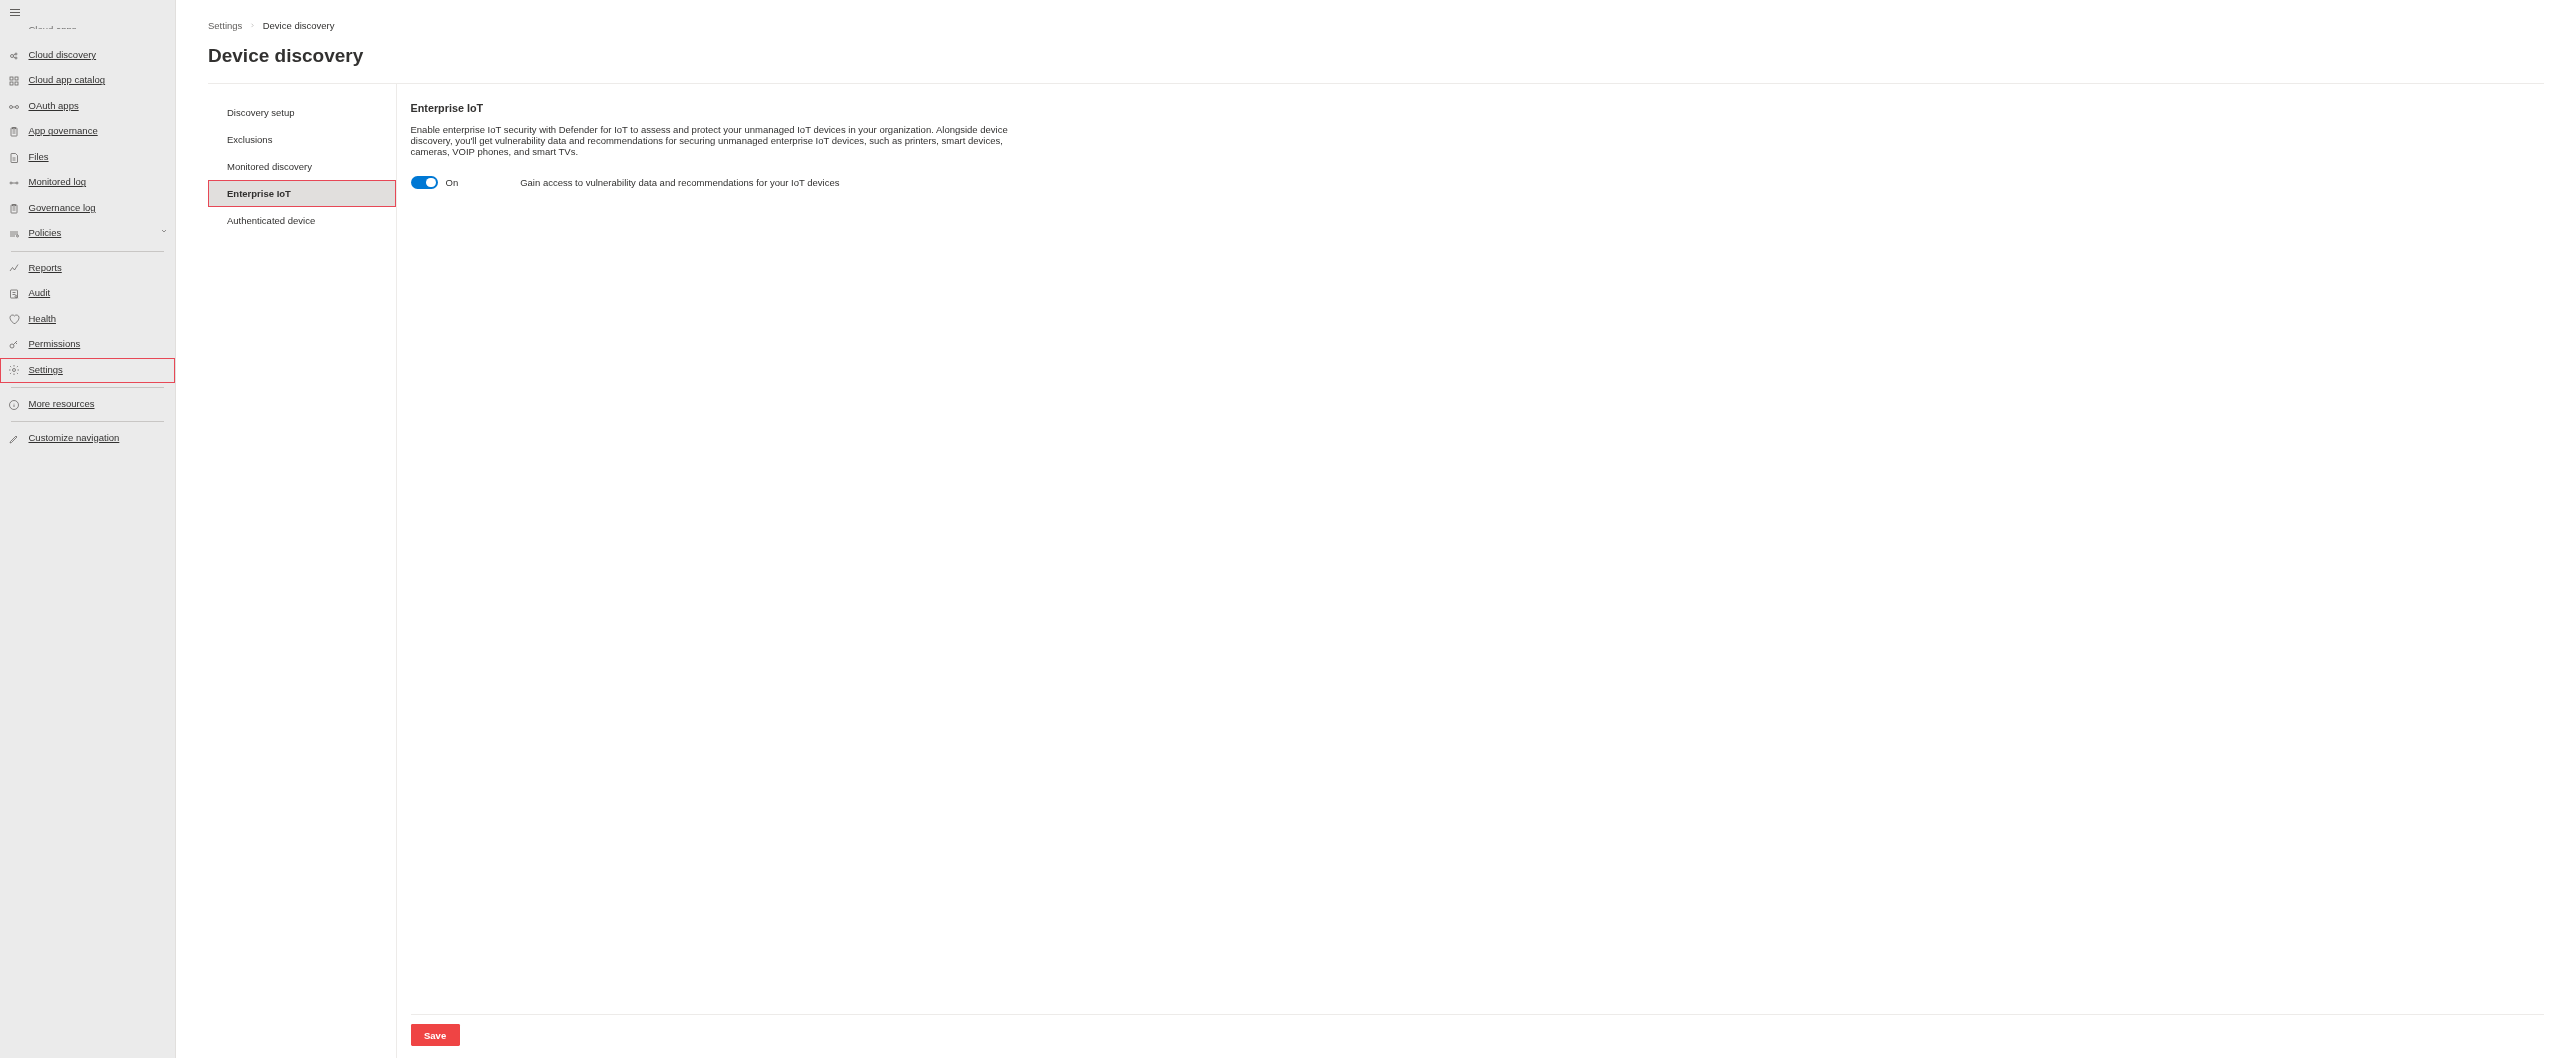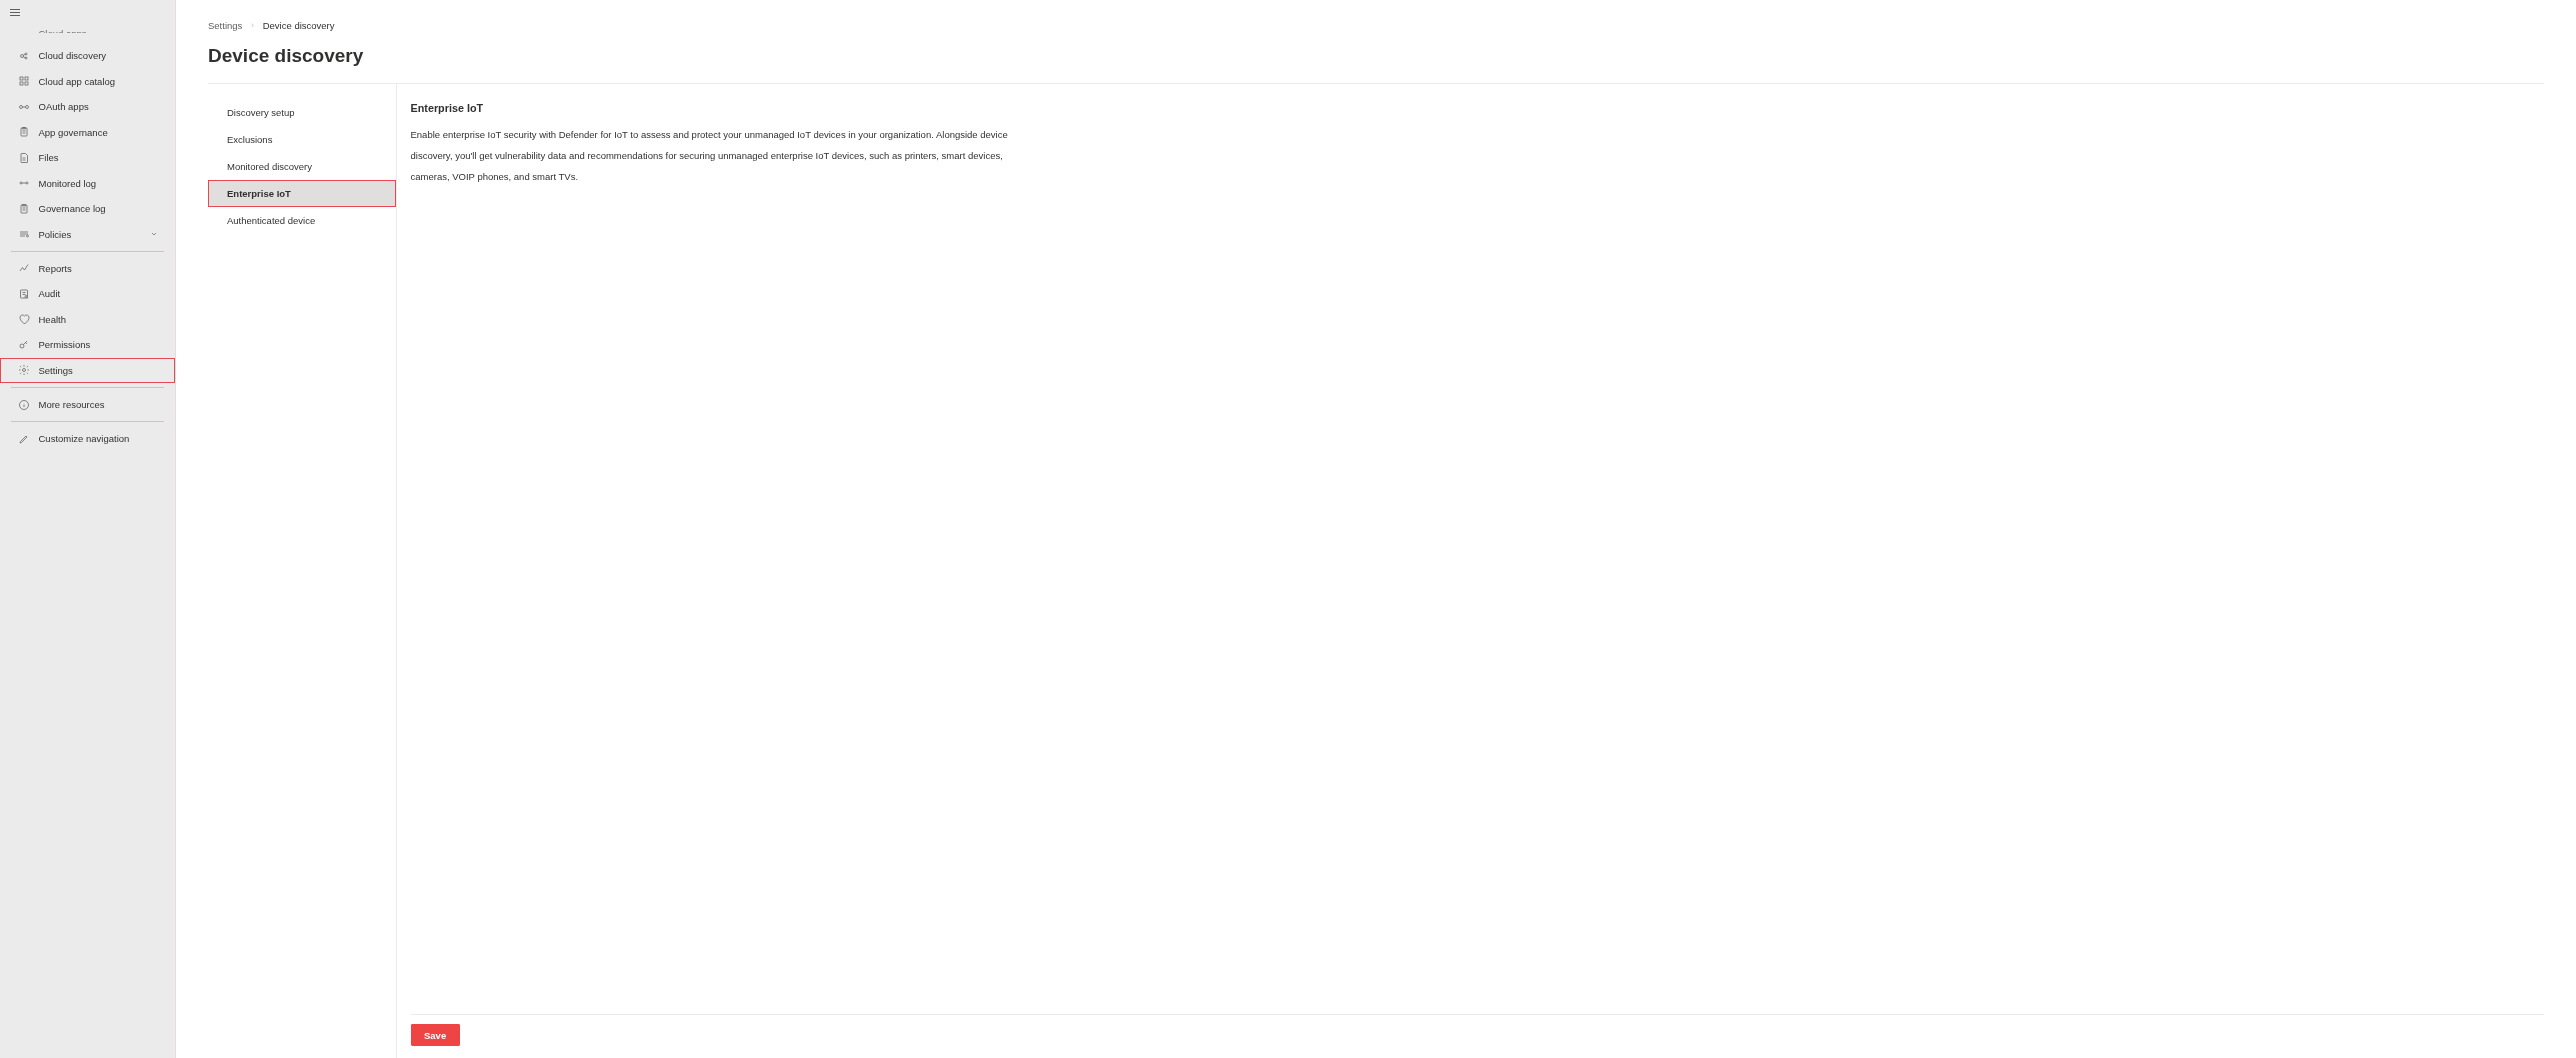--- a/index.html
+++ b/index.html
@@ -7,21 +7,21 @@
     
     .app { display: flex; height: 100vh; }
     
     
     .sidebar { width: 176px; background: #ebebeb; border-right: 0.7px solid #e1dfdd; overflow-y: auto; position: relative; }
     .hamburger { padding: 6.8px 9.5px; cursor: pointer; }
     .hamburger-lines { display: inline-block; }
     .hamburger-lines span { display: block; width: 10.8px; height: 1px; background: #605e5c; margin: 2px 0; }
     
     .nav-list { list-style: none; }
-    .nav-item { display: flex; align-items: center; padding: 6px 17px; cursor: pointer; color: #323130; }
+    .nav-item { display: flex; padding: 6px 7px; cursor: pointer; color: #323130; text-decoration: underline; }
     .nav-item .icon { width: 13.5px; height: 13.5px; margin-right: 8px; display: flex; align-items: center; justify-content: center; color: #605e5c; flex-shrink: 0; }
     .nav-item .label { flex: 1; }
     .nav-item .chevron { color: #605e5c; }
     .nav-divider { height: 0.7px; background: #c8c6c4; margin: 4px 10.8px; }
     
     .nav-item.highlight-red { outline: 1.4px solid #e74856; outline-offset: -1.4px; }
     
     
     .main { flex: 1; background: #fff; display: flex; flex-direction: column; }
     .content-wrap { padding: 20px 32px 0 32px; display: flex; flex-direction: column; flex: 1; min-height: 0; }
@@ -40,21 +40,21 @@
     
     .settings-nav { width: 189px; border-right: 0.7px solid #edebe9; padding-top: 16px; }
     .settings-nav-item { padding: 8px 19px; cursor: pointer; font-size: 9.5px; color: #323130; }
     .settings-nav-item.active { background: #e1dfdd; font-weight: 600; position: relative; }
     .settings-nav-item.highlight-red { outline: 1.4px solid #e74856; outline-offset: -1.4px; }
     
     
     .detail-pane { flex: 1; padding: 19px 0 0 13.5px; display: flex; flex-direction: column; }
     .detail-content { flex: 1; }
     .detail-title { font-size: 10.8px; font-weight: 600; margin-bottom: 9.5px; }
-    .detail-desc { font-size: 9.5px; color: #323130; line-height: 21px; max-width: 621px; margin-bottom: 19px; }
+    .detail-desc { font-size: 9.5px; color: #323130; line-height: 11px; max-width: 621px; margin-bottom: 19px; }
     
     .toggle-row { display: flex; align-items: center; gap: 8px; }
     .toggle { width: 27px; height: 13.5px; background: #0078d4; border-radius: 6.8px; position: relative; cursor: pointer; }
     .toggle .knob { width: 9.5px; height: 9.5px; background: #fff; border-radius: 50%; position: absolute; top: 2px; right: 2px; }
     .toggle-label { font-size: 9.5px; color: #323130; margin-right: 54px; }
     .toggle-info { font-size: 9.5px; color: #323130; }
     
     .footer-bar { padding: 9.5px 0 12px 0; border-top: 0.7px solid #edebe9; }
     .save-btn { background: #ef4444; color: #fff; border: none; padding: 5.4px 13.5px; font-size: 9.5px; cursor: pointer; border-radius: 1.4px; font-weight: 600; }
     
@@ -251,20 +251,27 @@
           <div class="settings-nav-item">Monitored discovery</div>
           <div class="settings-nav-item active highlight-red">Enterprise IoT</div>
           <div class="settings-nav-item">Authenticated device</div>
         </nav>
 
         <section class="detail-pane">
           <div class="detail-content">
             <h2 class="detail-title">Enterprise IoT</h2>
             <p class="detail-desc">Enable enterprise IoT security with Defender for IoT to assess and protect your unmanaged IoT devices in your organization. Alongside device discovery, you'll get vulnerability data and recommendations for securing unmanaged enterprise IoT devices, such as printers, smart devices, cameras, VOIP phones, and smart TVs.</p>
 
+            <div class="toggle-row">
+              <div class="toggle">
+                <div class="knob"></div>
+              </div>
+              <span class="toggle-label">On</span>
+              <span class="toggle-info">Gain access to vulnerability data and recommendations for your IoT devices</span>
+            </div>
           </div>
 
           <div class="footer-bar">
             <button class="save-btn">Save</button>
           </div>
         </section>
       </div>
     </div>
   </main>
 </div>

